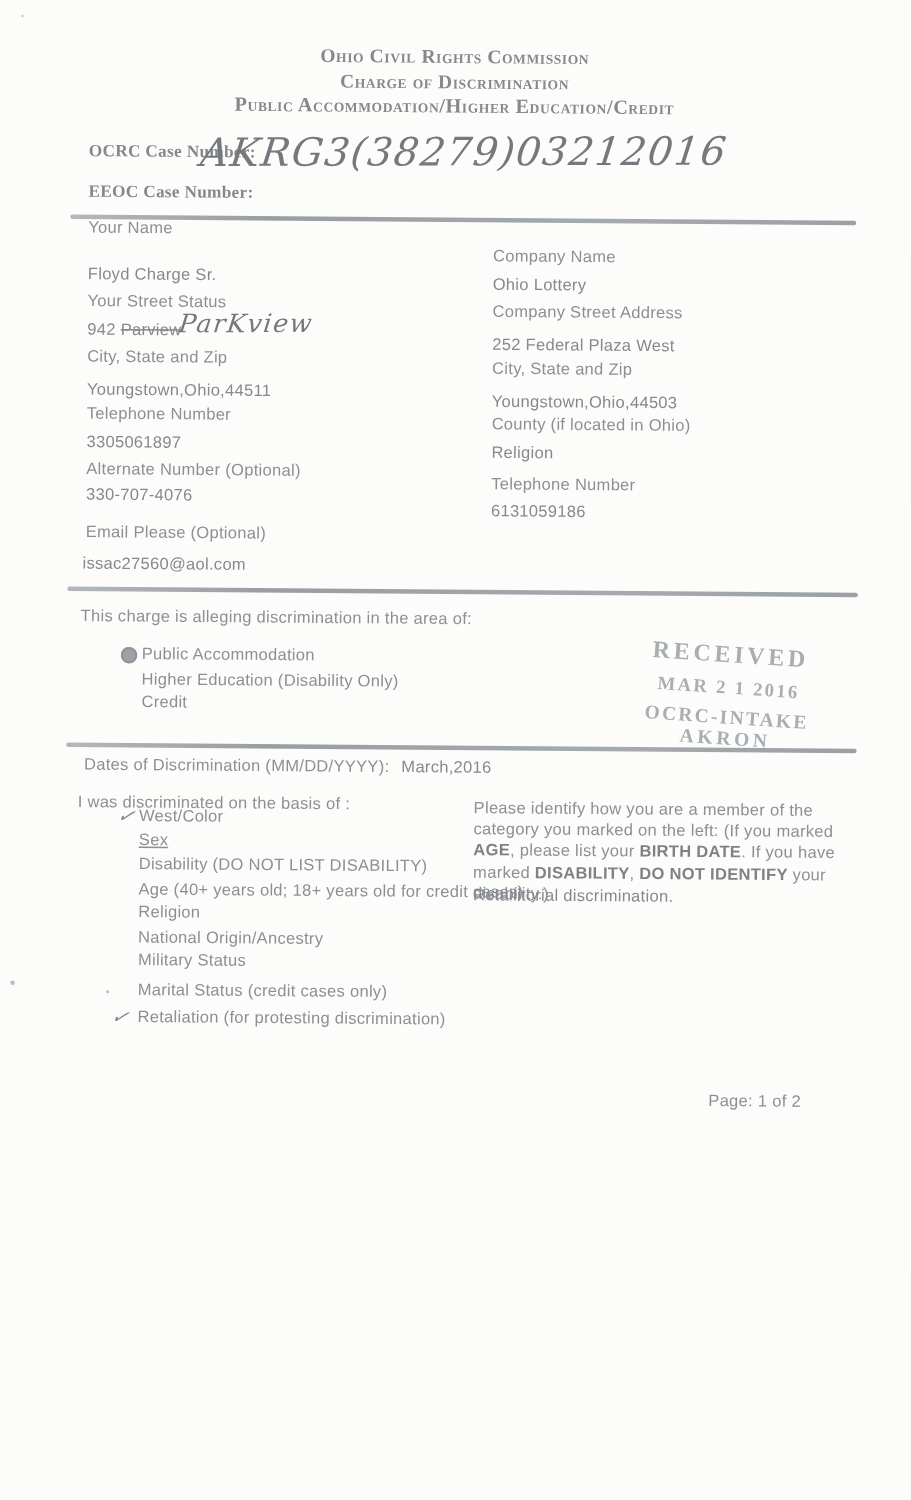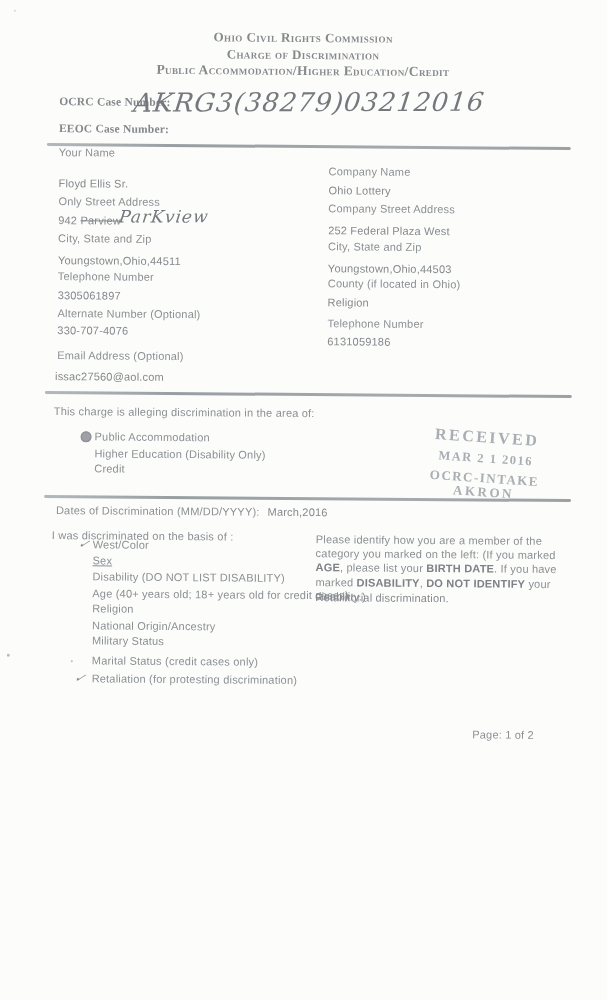--- a/index.html
+++ b/index.html
@@ -42,31 +42,31 @@
     <div class="t center serif" style="top:64px;font-size:13.5px;">Public Accommodation/Higher Education/Credit</div>
 
     <div class="t caselabel" style="left:60px;top:97px;text-align:center;">OCRC Case Number:</div>
     <div class="t hand" style="left:133px;top:90px;font-size:26px;line-height:28px;">AKRG3(38279)03212016</div>
     <div class="t caselabel" style="left:60px;top:124px;">EEOC Case Number:</div>
     <div class="t val" style="left:180px;top:124px;"></div>
 
     <div class="hr" style="left:48px;top:145px;width:524px;"></div>
 
     <div class="t" style="left:60px;top:148px;">Your Name</div>
-    <div class="t val" style="left:60px;top:179px;">Floyd Ellis Sr.</div>
-    <div class="t" style="left:60px;top:197px;">Only Street Address</div>
+    <div class="t val" style="left:60px;top:179px;">Floyd Charge Sr.</div>
+    <div class="t" style="left:60px;top:197px;">Your Street Status</div>
     <div class="t val" style="left:60px;top:216px;"><span>942 </span><span class="strike">Parview</span></div>
     <div class="t hand" style="left:120px;top:209px;font-size:17px;line-height:18px;">ParKview</div>
     <div class="t" style="left:60px;top:234px;">City, State and Zip</div>
     <div class="t val" style="left:60px;top:256px;text-align:center;">Youngstown,Ohio,44511</div>
     <div class="t" style="left:60px;top:272px;">Telephone Number</div>
     <div class="t val" style="left:60px;top:291px;">3305061897</div>
     <div class="t" style="left:60px;top:309px;">Alternate Number  (Optional)</div>
     <div class="t val" style="left:60px;top:326px;">330-707-4076</div>
-    <div class="t" style="left:60px;top:351px;">Email Address  (Optional)</div>
+    <div class="t" style="left:60px;top:351px;">Email Please  (Optional)</div>
     <div class="t val" style="left:58px;top:372px;">issac27560@aol.com</div>
 
     <div class="t" style="left:330px;top:165px;">Company Name</div>
     <div class="t val" style="left:330px;top:184px;">Ohio Lottery</div>
     <div class="t" style="left:330px;top:202px;">Company Street Address</div>
     <div class="t val" style="left:330px;top:224px;">252 Federal Plaza West</div>
     <div class="t" style="left:330px;top:240px;">City, State and Zip</div>
     <div class="t val" style="left:330px;top:262px;">Youngstown,Ohio,44503</div>
     <div class="t" style="left:330px;top:277px;">County  (if located in Ohio)</div>
     <div class="t val" style="left:330px;top:296px;">Religion</div>

